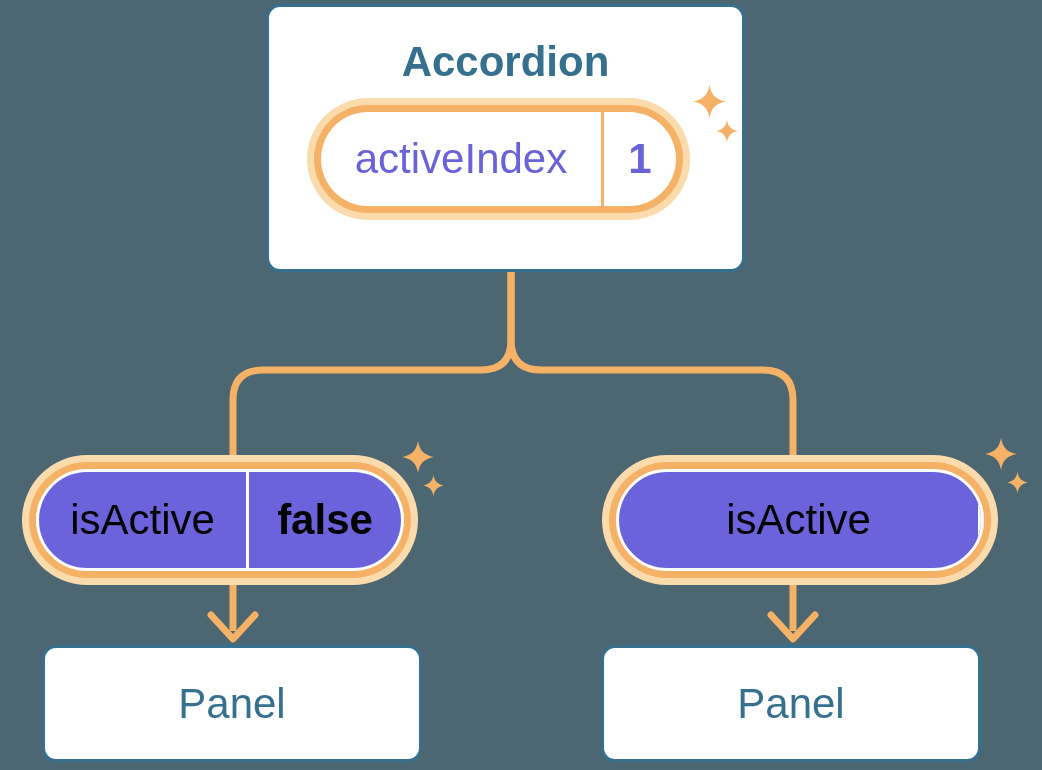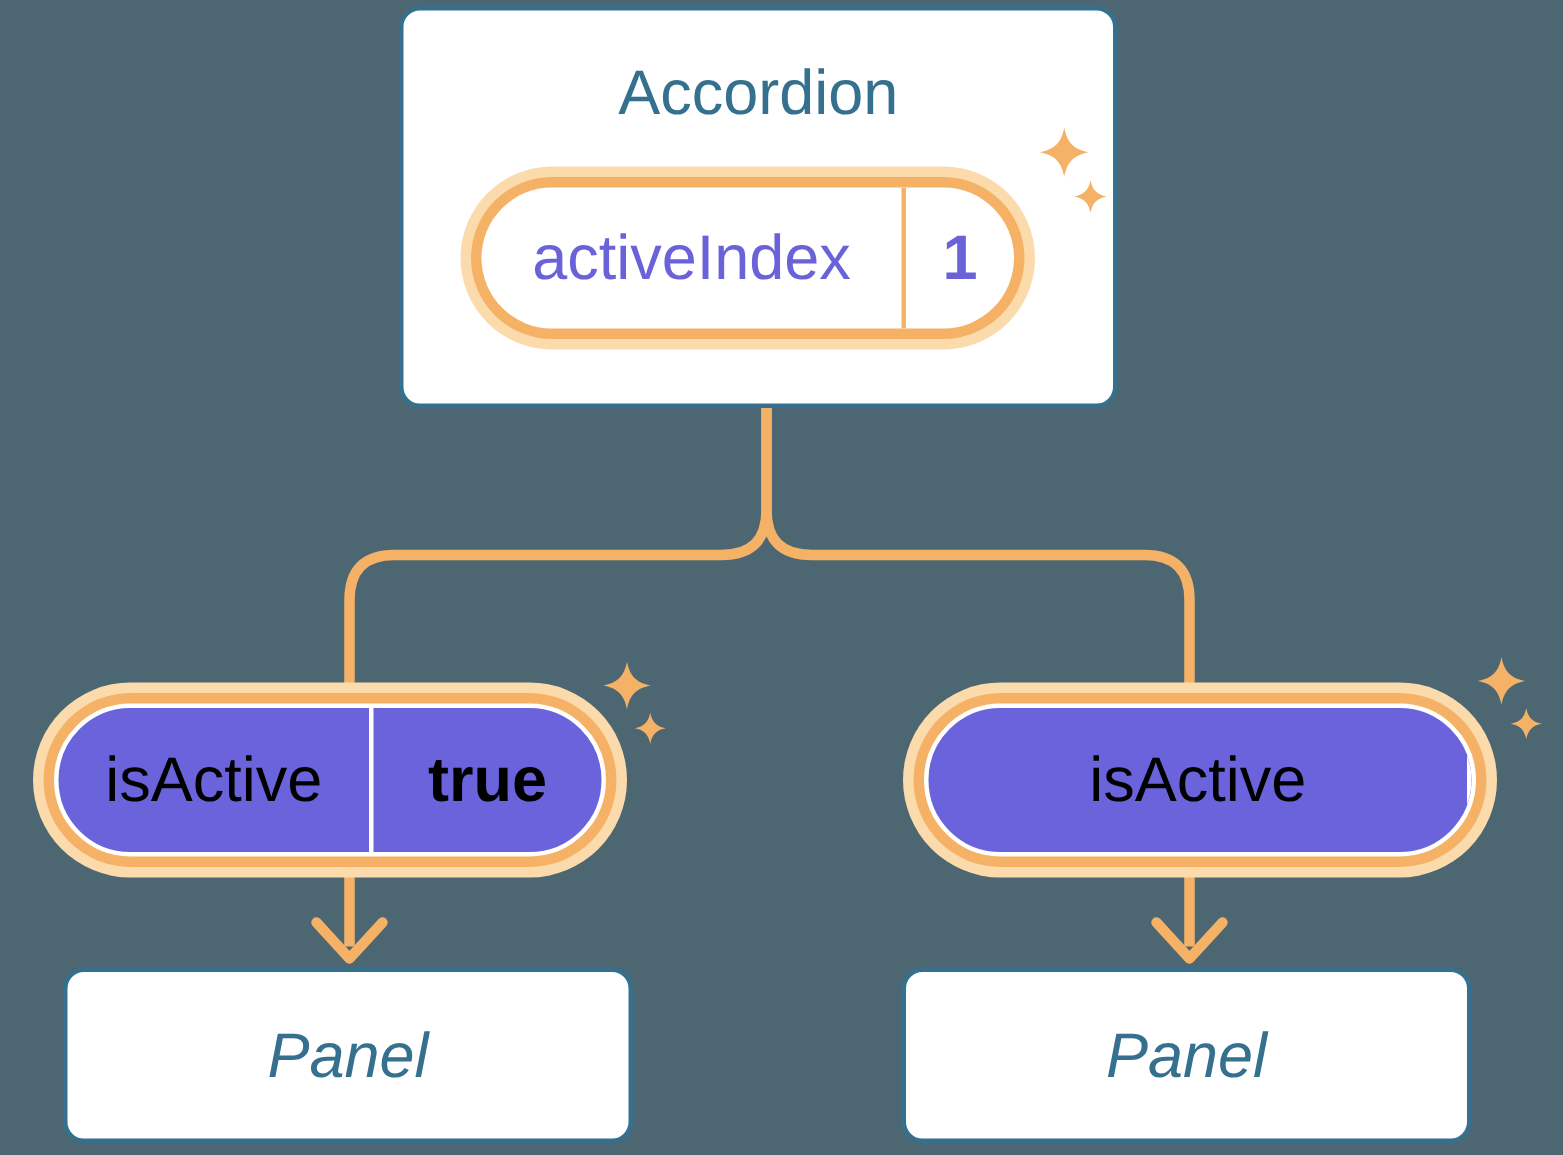--- a/index.html
+++ b/index.html
@@ -43,46 +43,45 @@
     z-index: 2;
   }
   .accordion-card {
     left: 266px; top: 4px;
     width: 479px; height: 268px;
   }
   .card-title {
     text-align: center;
     margin-top: 31px;
     font-size: 42px;
-    font-weight: 400;
+    font-weight: 700;
     color: var(--heading-text, #35708F);
   }
   .panel-card {
     width: 380px; height: 117px;
     display: flex;
     align-items: center;
     justify-content: center;
     font-size: 42px;
     font-weight: 500;
     color: var(--heading-text, #35708F);
-    font-style: italic;
   }
   .panel-left  { left: 42px;  top: 645px; }
   .panel-right { left: 601px; top: 645px; }
 
   .pill-glow {
     position: absolute;
     border-radius: 999px;
     background: var(--orange-glow, #FBDBAC);
     padding: 7px;
     box-sizing: border-box;
     z-index: 3;
   }
   .state-pill-pos {
-    left: 38px; top: 104px;
+    left: 38px; top: 91px;
     width: 383px; height: 122px;
   }
   .prop-pill-left  { left: 22px;  top: 455px; width: 396px; height: 130px; }
   .prop-pill-right { left: 602px; top: 455px; width: 396px; height: 130px; }
   .pill-ring {
     background: var(--orange, #F5B266);
     border-radius: 999px;
     padding: 7px;
     height: 100%;
     box-sizing: border-box;
@@ -161,21 +160,21 @@
   </svg>
   <svg class="sparkle" style="left:716px; top:120px;" width="22" height="22" viewBox="0 0 24 24">
     <path d="M12 0C13.4 7.4 16.6 10.6 24 12C16.6 13.4 13.4 16.6 12 24C10.6 16.6 7.4 13.4 0 12C7.4 10.6 10.6 7.4 12 0Z"></path>
   </svg>
 
   <div class="pill-glow prop-pill-left">
     <div class="pill-ring">
       <div class="pill-body purple">
         <div class="pill-label">isActive</div>
         <div class="pill-divider"></div>
-        <div class="pill-value">true</div>
+        <div class="pill-value">false</div>
       </div>
     </div>
   </div>
 
   <svg class="sparkle" style="left:402px; top:441px;" width="32" height="32" viewBox="0 0 24 24">
     <path d="M12 0C13.4 7.4 16.6 10.6 24 12C16.6 13.4 13.4 16.6 12 24C10.6 16.6 7.4 13.4 0 12C7.4 10.6 10.6 7.4 12 0Z"></path>
   </svg>
   <svg class="sparkle" style="left:423px; top:475px;" width="21" height="21" viewBox="0 0 24 24">
     <path d="M12 0C13.4 7.4 16.6 10.6 24 12C16.6 13.4 13.4 16.6 12 24C10.6 16.6 7.4 13.4 0 12C7.4 10.6 10.6 7.4 12 0Z"></path>
   </svg>

